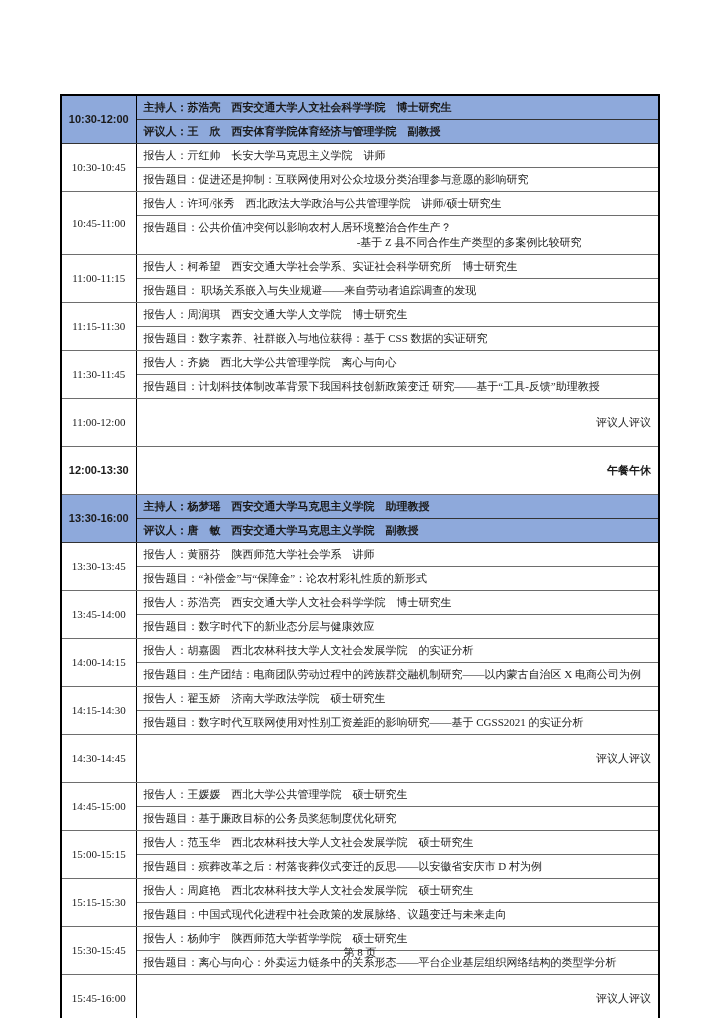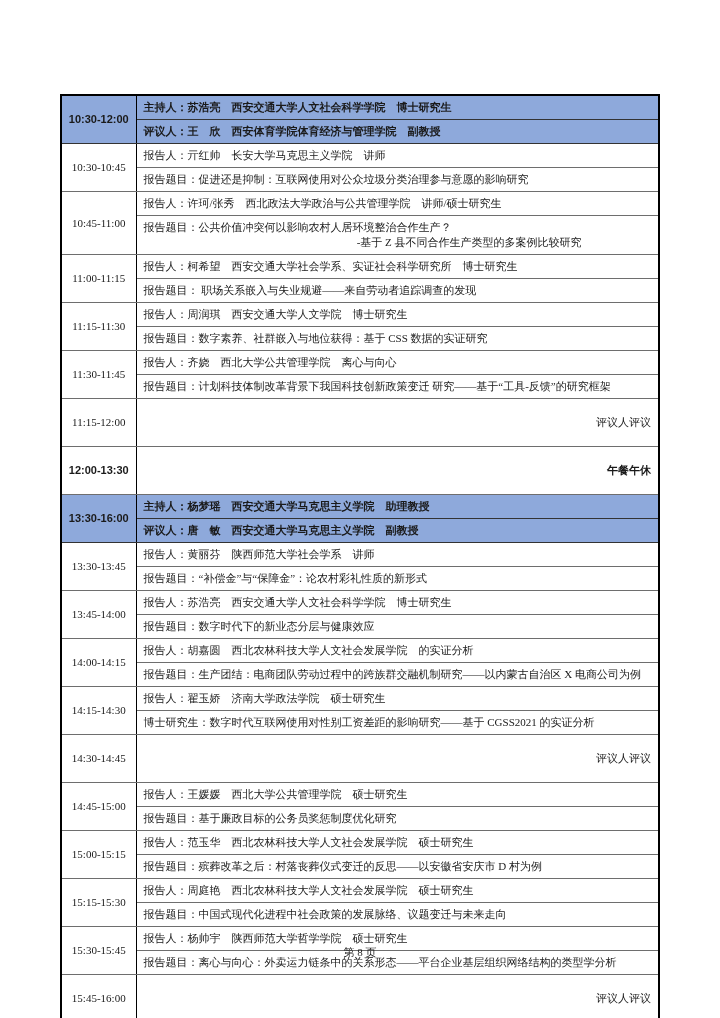--- a/index.html
+++ b/index.html
@@ -107,25 +107,25 @@
           <td>
             <div>报告题目：数字素养、社群嵌入与地位获得：基于 CSS 数据的实证研究</div>
           </td>
         </tr>
         <tr class="block-start">
           <td class="time" rowspan="2">11:30-11:45</td>
           <td>报告人：齐娆　西北大学公共管理学院　离心与向心</td>
         </tr>
         <tr>
           <td>
-            <div>报告题目：计划科技体制改革背景下我国科技创新政策变迁 研究——基于“工具-反馈”的研究框架</div>
-          </td>
-        </tr>
-        <tr class="block-start">
-          <td class="time">11:15-12:00</td>
+            <div>报告题目：计划科技体制改革背景下我国科技创新政策变迁 研究——基于“工具-反馈”助理教授</div>
+          </td>
+        </tr>
+        <tr class="block-start">
+          <td class="time">11:00-12:00</td>
           <td class="center-text">评议人评议</td>
         </tr>
         <tr class="block-start">
           <td class="time bold">12:00-13:30</td>
           <td class="center-text bold">午餐午休</td>
         </tr>
         <tr class="session block-start">
           <td class="time bold" rowspan="2">13:30-16:00</td>
           <td>主持人：杨梦瑶　西安交通大学马克思主义学院　助理教授</td>
         </tr>
@@ -158,21 +158,21 @@
           <td>
             <div>报告题目：生产团结：电商团队劳动过程中的跨族群交融机制研究——以内蒙古自治区 X 电商公司为例</div>
           </td>
         </tr>
         <tr class="block-start">
           <td class="time" rowspan="2">14:15-14:30</td>
           <td>报告人：翟玉娇　济南大学政法学院　硕士研究生</td>
         </tr>
         <tr>
           <td>
-            <div>博士研究生：数字时代互联网使用对性别工资差距的影响研究——基于 CGSS2021 的实证分析</div>
+            <div>报告题目：数字时代互联网使用对性别工资差距的影响研究——基于 CGSS2021 的实证分析</div>
           </td>
         </tr>
         <tr class="block-start">
           <td class="time">14:30-14:45</td>
           <td class="center-text">评议人评议</td>
         </tr>
         <tr class="block-start">
           <td class="time" rowspan="2">14:45-15:00</td>
           <td>报告人：王媛媛　西北大学公共管理学院　硕士研究生</td>
         </tr>

